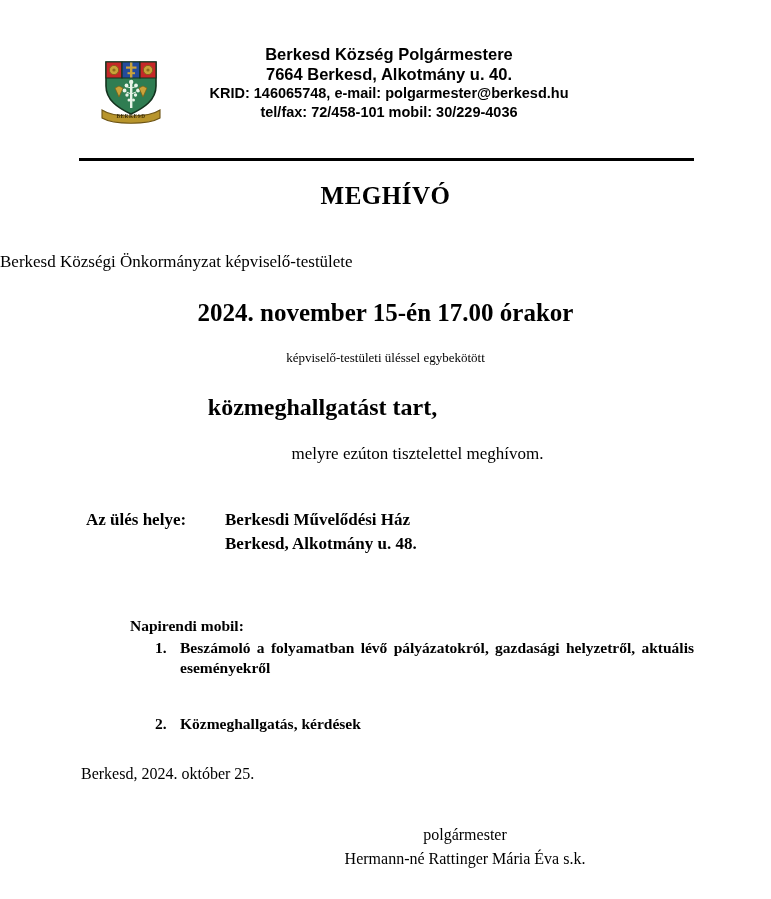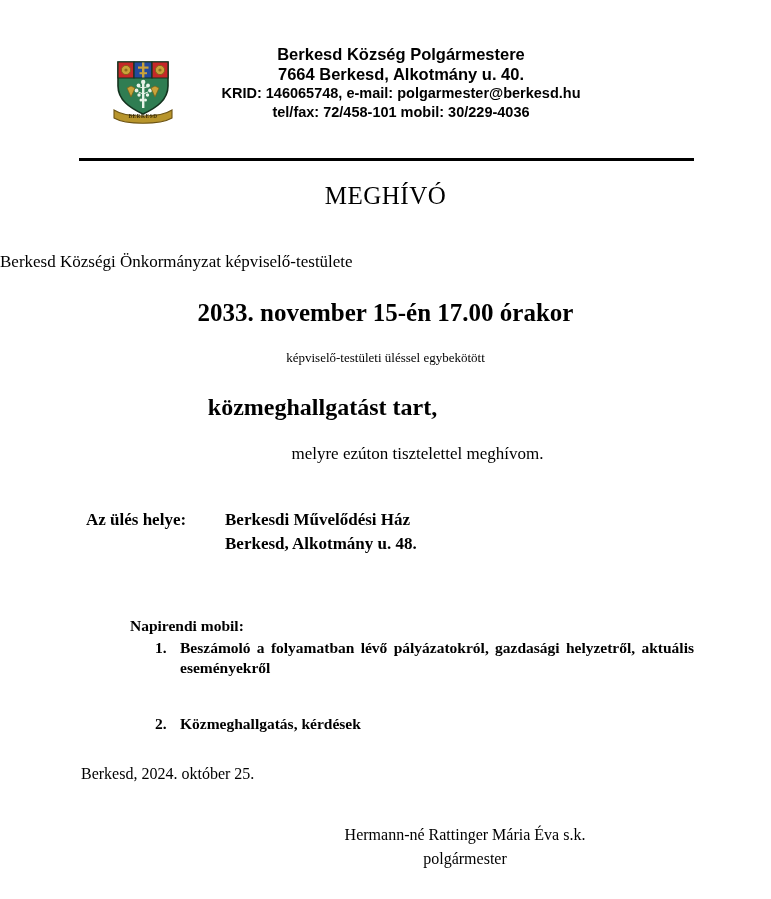--- a/index.html
+++ b/index.html
@@ -20,21 +20,21 @@
     position: absolute;
     inset: 0;
     width: 771px;
     height: 899px;
     background: #ffffff;
   }
 
   
   .letterhead {
     position: absolute;
-    left: 16px;
+    left: 4px;
     top: 44px;
     width: 700px;
     height: 90px;
   }
 
   .crest {
     position: absolute;
     left: 96px;
     top: 4px;
     width: 62px;
@@ -73,21 +73,21 @@
   }
 
   
   .doc-title {
     position: absolute;
     left: 0;
     top: 182px;
     width: 771px;
     text-align: center;
     font-size: 25px;
-    font-weight: normal;
+    font-weight: bold;
     line-height: 28px;
     letter-spacing: 0.5px;
   }
 
   .line-council {
     position: absolute;
     left: 0;
     top: 251px;
     width: 771px;
     font-size: 17px;
@@ -289,21 +289,21 @@
       <div class="header-line-4">tel/fax: 72/458-101 mobil: 30/229-4036</div>
     </div>
   </div>
 
   <div class="rule"></div>
 
   <div class="doc-title">MEGHÍVÓ</div>
 
   <div class="line-council">Berkesd Községi Önkormányzat képviselő-testülete</div>
 
-  <div class="line-datetime">2033. november 15-én 17.00 órakor</div>
+  <div class="line-datetime">2024. november 15-én 17.00 órakor</div>
 
   <div class="line-joint">képviselő-testületi üléssel egybekötött</div>
 
   <div class="line-event">közmeghallgatást tart,</div>
 
   <div class="line-invite">melyre ezúton tisztelettel meghívom.</div>
 
   <div class="venue">
     <span class="venue-label">Az ülés helye:</span>
     <span class="venue-values">
@@ -322,17 +322,17 @@
       <li class="agenda-item agenda-item-2">
         <span class="agenda-num">2.</span>
         <span class="agenda-text">Közmeghallgatás, kérdések</span>
       </li>
     </ol>
   </div>
 
   <div class="place-date">Berkesd, 2024. október 25.</div>
 
   <div class="signature">
+    <span class="sig-line">polgármester</span>
     <span class="sig-line">Hermann-né Rattinger Mária Éva s.k.</span>
-    <span class="sig-line">polgármester</span>
   </div>
 
 </div>
 
 </body></html>

